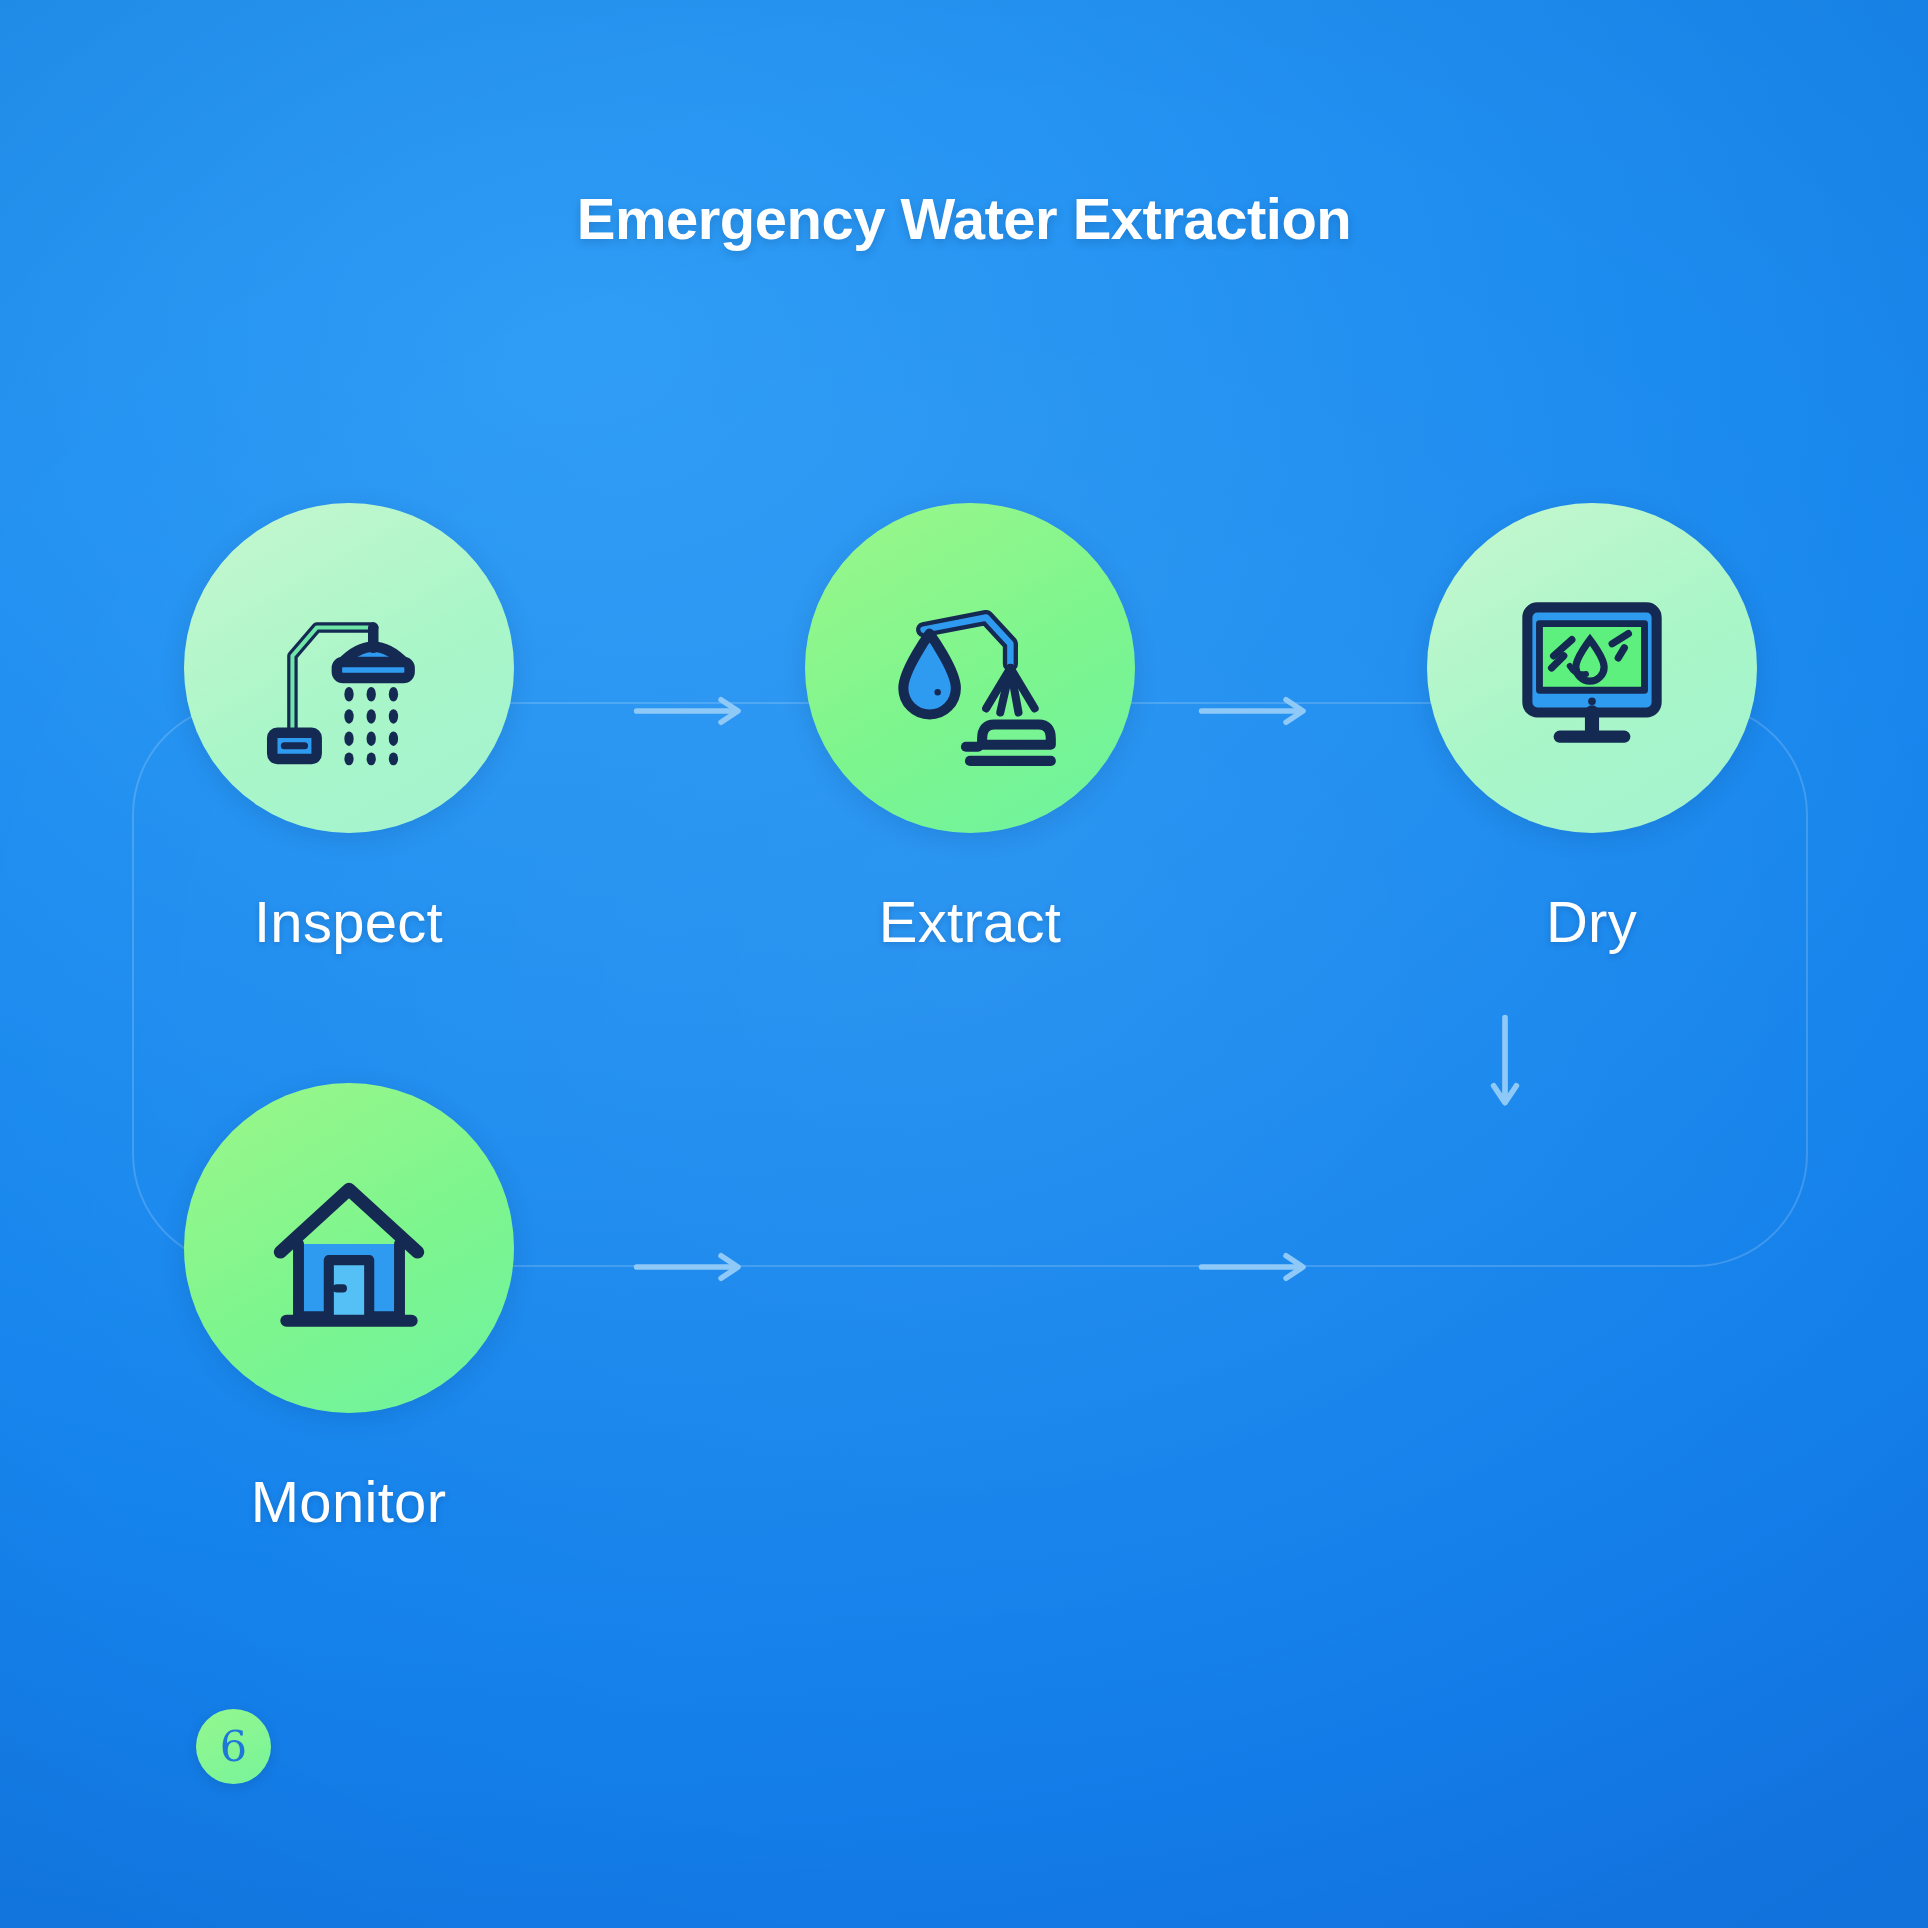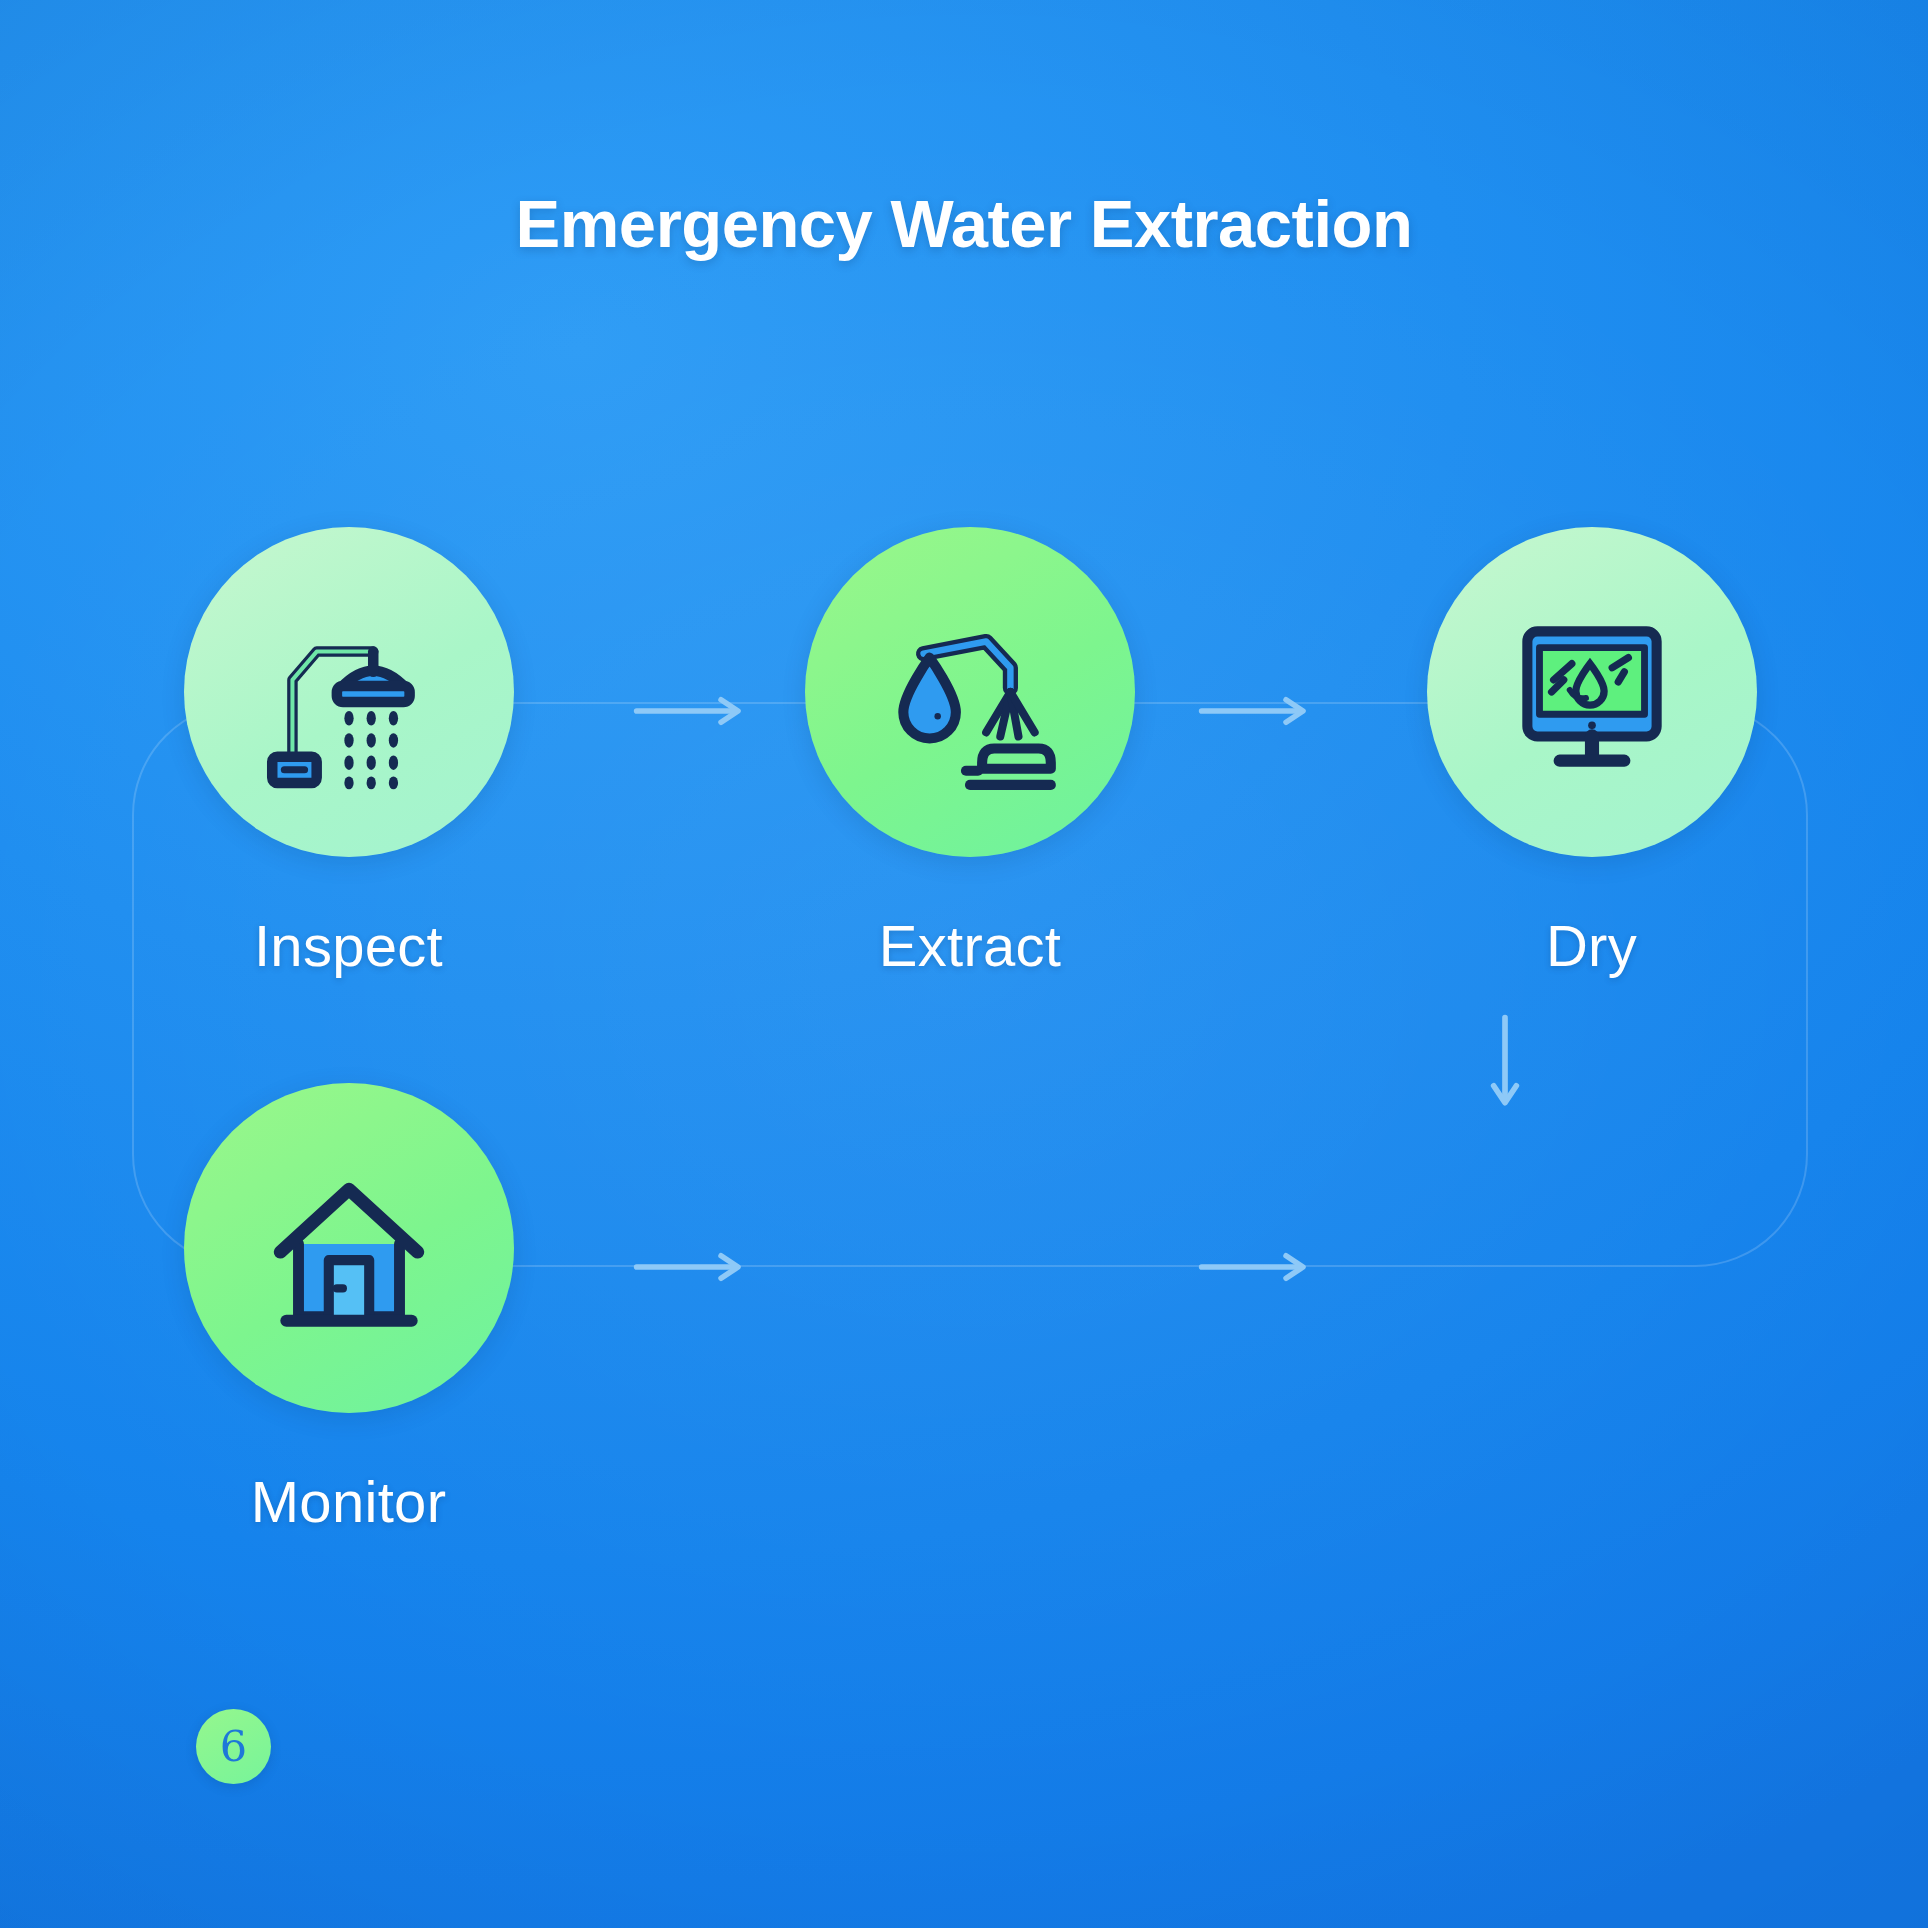--- a/index.html
+++ b/index.html
@@ -25,21 +25,21 @@
 
   
   #title-block {
     position:absolute; left:0; right:0; top:185px;
     text-align:center;
     padding:0 282px;
   }
   .title-line {
     display:block;
     color:#ffffff;
-    font-size:67px;
+    font-size:58px;
     font-weight:bold;
     letter-spacing:-0.5px;
     line-height:1.17;
     text-shadow:0 2.8px 9.4px rgba(0,40,90,0.22);
   }
 
   
   #loop-connector {
     position:absolute;
     left:132px; top:702px;
@@ -50,21 +50,21 @@
   }
 
   
   .row {
     position:absolute;
     left:151px; width:1638px;
     display:flex;
     justify-content:space-between;
     align-items:flex-start;
   }
-  #row-1 { top:527px;gap:15px; }
+  #row-1 { top:503px;gap:15px; }
   #row-2 { top:1083px; }
 
   .step {
     position:relative;
     width:395px;
     display:flex;
     flex-direction:column;
     align-items:center;
   }
   .bubble {

